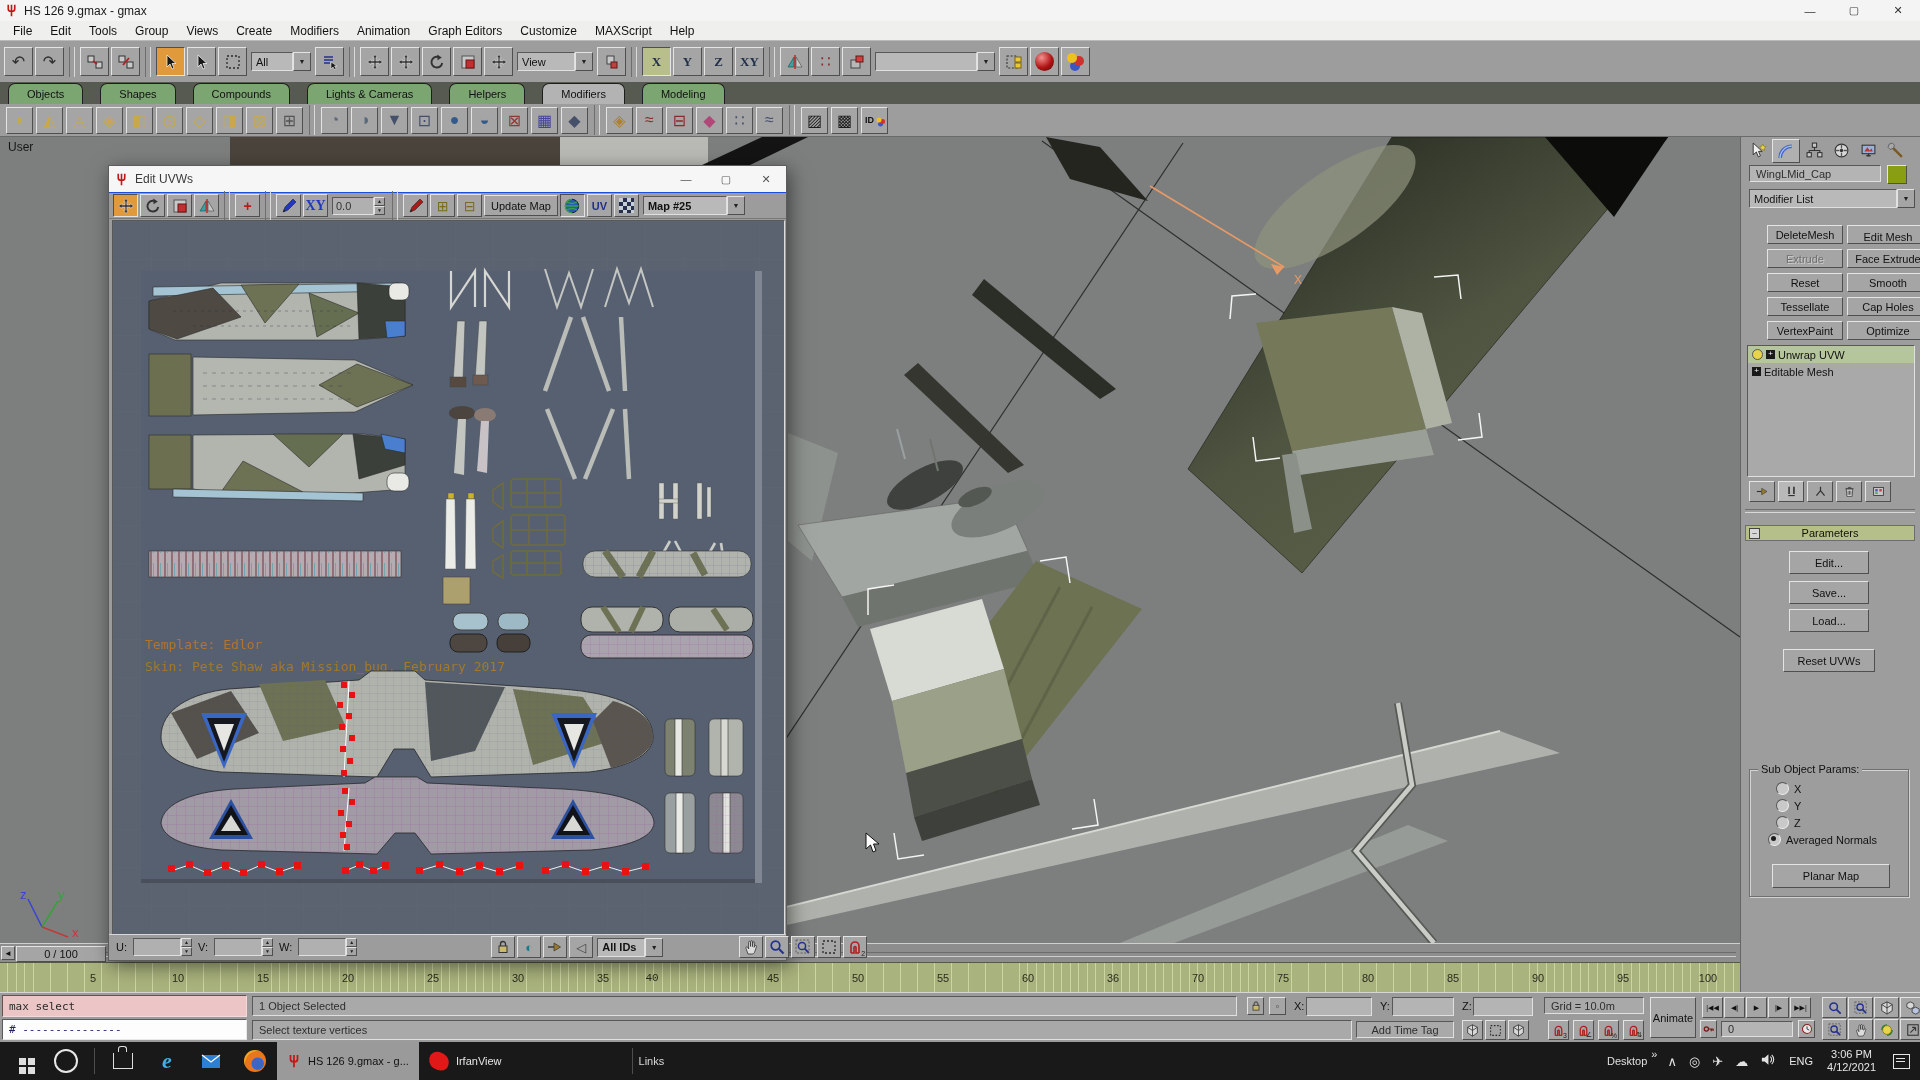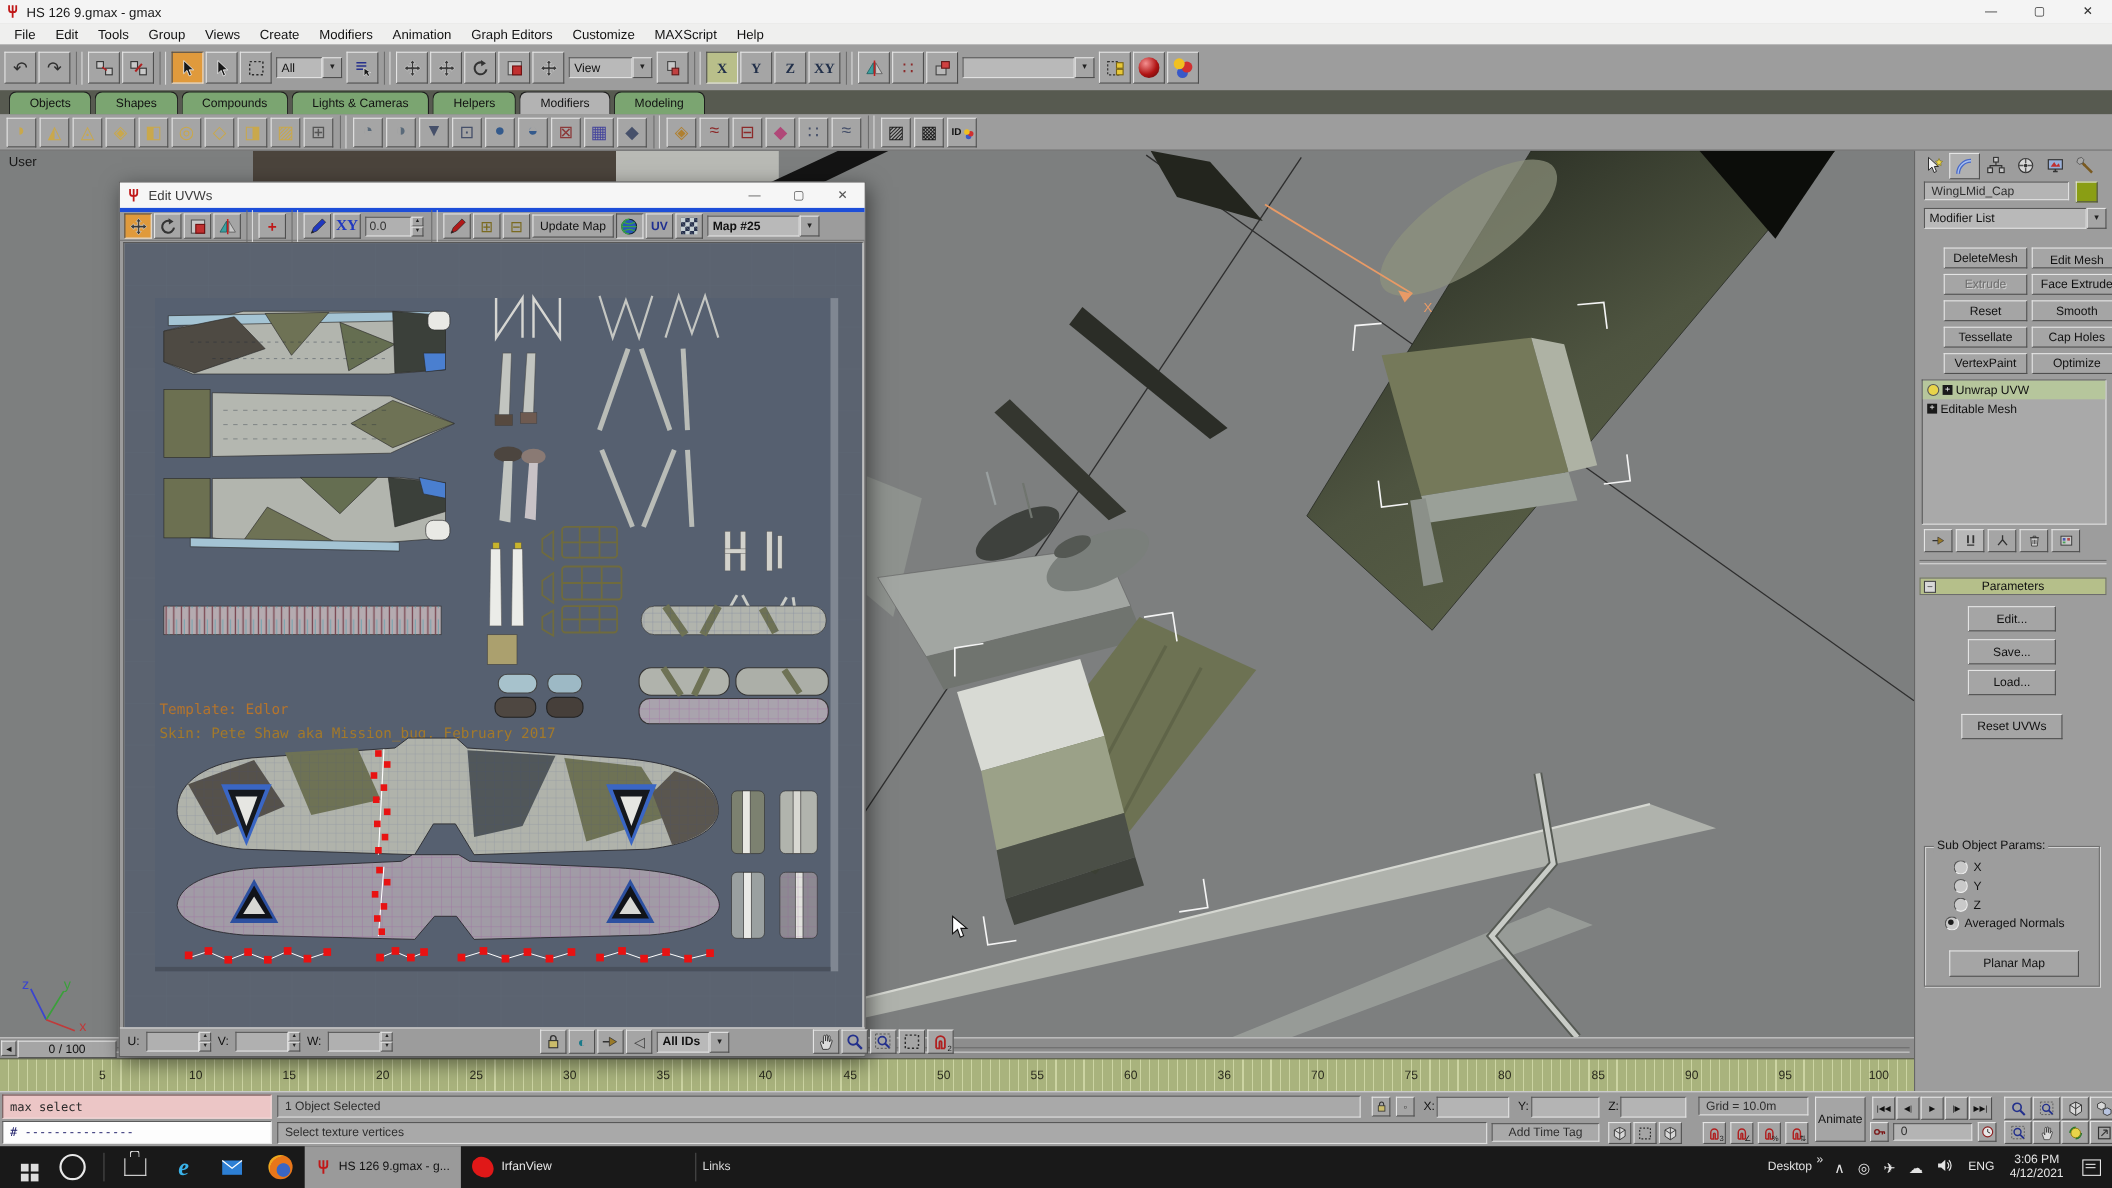--- a/index.html
+++ b/index.html
@@ -23,21 +23,21 @@
   .tbtn.txtb{font-weight:bold;font-size:13px;color:#22304a;font-family:"Liberation Serif",serif;}
   .tsep{width:4px;height:30px;border-left:1px solid #6e6e6e;border-right:1px solid #d9d9d9;margin:0 3px;flex:0 0 auto;}
   .isvg{width:17px;height:17px;}
   .dropdown{height:19px;display:flex;align-items:stretch;flex:0 0 auto;margin:0 2px;}
   .ddtext{background:#b9b9b9;border:1px solid;border-color:#585858 #e0e0e0 #e0e0e0 #585858;flex:1;display:flex;align-items:center;padding:0 4px;font-size:11px;overflow:hidden;white-space:nowrap;}
   .ddarw{width:16px;background:#a5a5a5;border:1px solid;border-color:#e4e4e4 #4f4f4f #4f4f4f #e4e4e4;display:flex;align-items:center;justify-content:center;font-size:7px;color:#222;}
   .spinfield{height:18px;display:flex;flex:0 0 auto;margin:0 2px;}
   .spinfield .v{border:1px solid;border-color:#585858 #e0e0e0 #e0e0e0 #585858;background:#b0b0b0;display:flex;align-items:center;padding:0 3px;font-size:11px;color:#333;}
   .spinner{width:11px;display:flex;flex-direction:column;}
   .spinner div{flex:1;background:#a5a5a5;border:1px solid;border-color:#e4e4e4 #4f4f4f #4f4f4f #e4e4e4;font-size:5px;line-height:5px;display:flex;align-items:center;justify-content:center;color:#222;}
-  #tabsbar{left:0;top:82px;width:1920px;height:22px;background:#575a50;display:flex;align-items:flex-end;padding-left:8px;box-sizing:border-box;gap:3px;}
+  #tabsbar{left:0;top:82px;width:1920px;height:22px;background:#575a50;display:flex;align-items:flex-end;padding-left:8px;box-sizing:border-box;gap:17px;}
   .tab{height:20px;background:#7ba571;border:1px solid #1e1e1e;border-bottom:none;border-radius:7px 7px 0 0;padding:0 18px;display:flex;align-items:center;font-size:11px;}
   .tab.active{background:#b3b3b3;}
   #modbar{left:0;top:104px;width:1920px;height:33px;background:#9d9d9d;display:flex;align-items:center;padding-left:6px;box-sizing:border-box;gap:3px;border-bottom:1px solid #6a6a6a;}
   .modicon{width:25px;height:25px;display:flex;align-items:center;justify-content:center;font-size:16px;}
   
   #viewport{left:0;top:137px;width:1740px;height:806px;background:#7d7f7f;overflow:hidden;}
   #vp-label{left:8px;top:3px;font-size:12px;color:#161616;}
   
   #cpanel{left:1740px;top:137px;width:180px;height:855px;background:#9d9d9d;border-left:1px solid #666;box-sizing:border-box;}
   #cp-tabs{left:4px;top:2px;display:flex;gap:1px;}
@@ -52,21 +52,21 @@
   .plusbox{width:9px;height:9px;background:#1a1a1a;color:#fff;font-size:8px;line-height:8px;text-align:center;}
   .groupbox{border:1px solid #707070;box-shadow:inset 1px 1px 0 rgba(255,255,255,.55),1px 1px 0 rgba(255,255,255,.55);}
   .grouplabel{position:absolute;top:-7px;left:8px;background:#9d9d9d;padding:0 3px;font-size:11px;}
   .radio{width:11px;height:11px;border-radius:50%;background:#c9c9c9;border:1px solid;border-color:#555 #eee #eee #555;position:relative;flex:0 0 auto;}
   .radio.on::after{content:"";position:absolute;left:2px;top:2px;width:5px;height:5px;background:#1c1c1c;border-radius:50%;}
   .radiorow{display:flex;align-items:center;gap:5px;position:absolute;font-size:11px;}
   #rollhdr{left:4px;top:388px;width:170px;height:16px;background:#b5bf8a;border:1px solid #6d6d6d;display:flex;align-items:center;justify-content:center;font-size:11px;box-sizing:border-box;}
   #rollhdr .minus{position:absolute;left:3px;width:9px;height:9px;background:#d8d8d8;border:1px solid #444;font-size:8px;line-height:7px;text-align:center;}
   
   #uvw{left:108px;top:165px;width:679px;height:796px;background:#9c9c9c;border:1px solid #5c5c5c;box-shadow:3px 5px 18px rgba(0,0,0,.5);box-sizing:border-box;}
-  #uvw-title{left:0;top:0;width:100%;height:27px;background:#f6f6f6;border-bottom:4px solid #1d4ed8;display:flex;align-items:center;box-sizing:border-box;}
+  #uvw-title{left:0;top:0;width:100%;height:27px;background:#f6f6f6;border-bottom:1px solid #1d4ed8;display:flex;align-items:center;box-sizing:border-box;}
   #uvw-title .t{margin-left:7px;font-size:12px;color:#3a3a3a;}
   #uvw-title .winctl div{width:40px;color:#555;}
   #uvw-tb{left:0;top:27px;width:100%;height:26px;display:flex;align-items:center;padding-left:4px;box-sizing:border-box;gap:2px;background:#9c9c9c;border-bottom:1px solid #787878;}
   #uvw-tb .tbtn{width:23px;height:21px;font-size:14px;}
   #uvw-canvas{left:3px;top:54px;width:671px;height:714px;border:1px solid;border-color:#585858 #dedede #dedede #585858;}
   #uvw-bottom{left:0;bottom:1px;width:100%;height:25px;display:flex;align-items:center;padding-left:5px;box-sizing:border-box;gap:2px;background:#9c9c9c;border-top:1px solid #d8d8d8;}
   #uvw-bottom .tbtn{width:22px;height:20px;font-size:13px;}
   .flatbtn{padding:0 6px;height:19px;display:flex;align-items:center;font-size:11px;flex:0 0 auto;}
   
   #timeslider{left:0;top:943px;width:1740px;height:19px;background:#8d8d8d;border-top:1px solid #cfcfcf;box-sizing:border-box;}
@@ -687,21 +687,21 @@
   </div>
 
   <div class="abs" id="ruler">
       <span class="tick" style="left: 93px;">5</span>
       <span class="tick" style="left: 178px;">10</span>
       <span class="tick" style="left: 263px;">15</span>
       <span class="tick" style="left: 348px;">20</span>
       <span class="tick" style="left: 433px;">25</span>
       <span class="tick" style="left: 518px;">30</span>
       <span class="tick" style="left: 603px;">35</span>
-      <span class="tick" style="left: 696px;">40</span>
+      <span class="tick" style="left: 652px; font-family: Liberation Mono, monospace;">40</span>
       <span class="tick" style="left: 773px;">45</span>
       <span class="tick" style="left: 858px;">50</span>
       <span class="tick" style="left: 943px;">55</span>
       <span class="tick" style="left: 1028px;">60</span>
       <span class="tick" style="left: 1113px;">36</span>
       <span class="tick" style="left: 1198px;">70</span>
       <span class="tick" style="left: 1283px;">75</span>
       <span class="tick" style="left: 1368px;">80</span>
       <span class="tick" style="left: 1453px;">85</span>
       <span class="tick" style="left: 1538px;">90</span>

